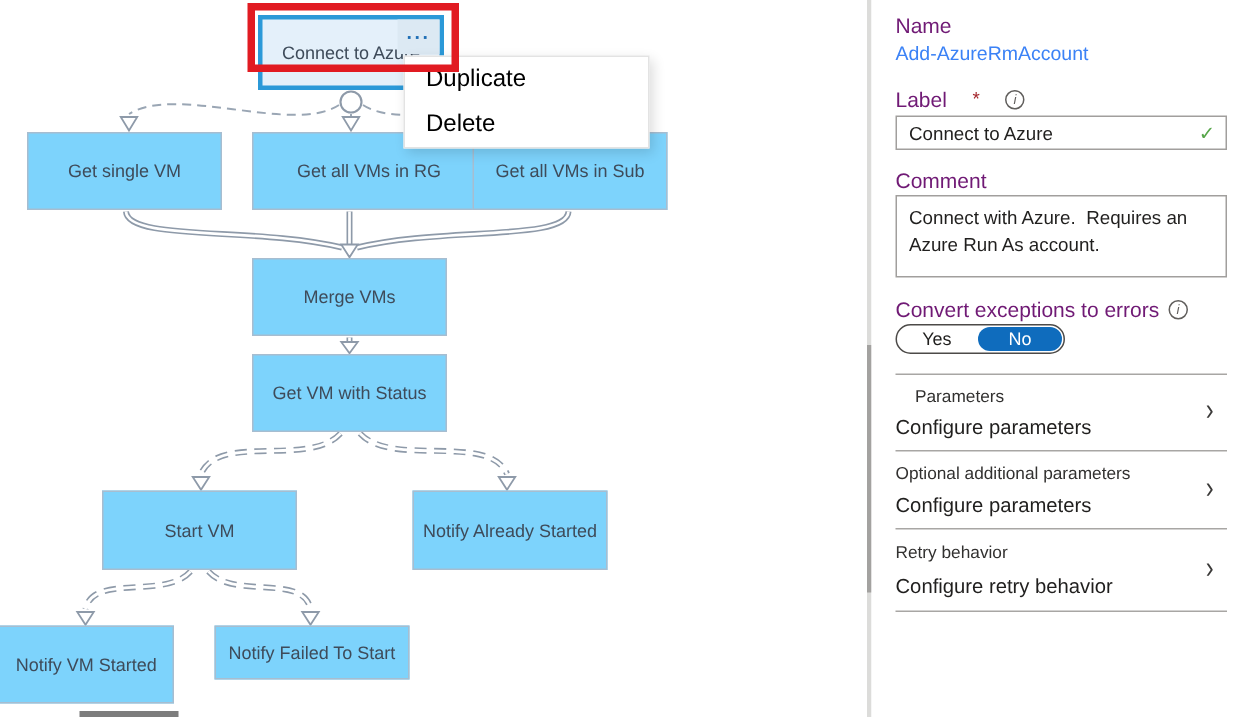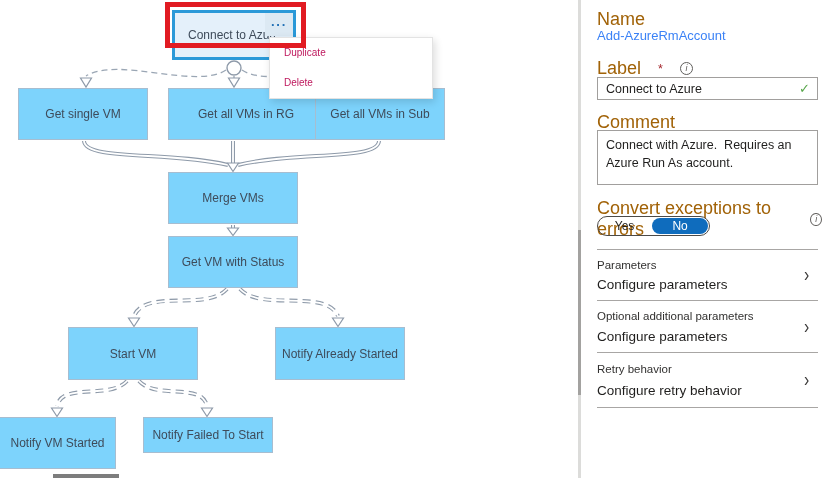--- a/index.html
+++ b/index.html
@@ -29,60 +29,60 @@
                   background:#dce9f3; color:#1f6fb5; font-size:13px; font-weight:bold;
                   letter-spacing:1px; display:flex; align-items:center; justify-content:center;
                   cursor:pointer; }
 
   #selection-highlight { position:absolute; left:165px; top:2px; width:141px; height:46px;
                          border:5px solid #e11b22; z-index:5; pointer-events:none; }
 
   #context-menu { position:absolute; left:269px; top:37px; width:164px; z-index:4;
                   background:#fff; border:1px solid #e3e3e3;
                   box-shadow:2px 3px 8px rgba(0,0,0,0.14); }
-  .menu-item { height:30px; line-height:30px; padding-left:14px; font-size:10px;
-               color:#be185d; cursor:pointer; }
+  .menu-item { height:30px; line-height:30px; padding-left:14px; font-size:16px;
+               color:#000000; cursor:pointer; }
 
   
   #v-scroll-track { position:absolute; left:578px; top:0; width:3px; height:478px; background:#dcdcda; }
   #v-scroll-thumb { position:absolute; left:578px; top:230px; width:3px; height:165px; background:#a3a2a0; }
   #h-scroll-thumb { position:absolute; left:53px; bottom:0; width:66px; height:4px; background:#7d7d7d; }
 
   
   #panel { position:absolute; left:581px; top:0; width:241px; height:478px; background:#fff; }
   .p-abs { position:absolute; left:16px; }
-  .lbl-sm   { font-size:18px; color:#a16207; }
+  .lbl-sm   { font-size:14px; color:#701a75; }
   .lbl-xs   { font-size:11.5px; color:#323130; }
   .val-md   { font-size:13px;  color:#3b82f6; }
   .action   { font-size:13.5px; color:#201f1e; }
   #name-label   { top:9px; }
   #name-value   { top:28px; }
   #label-row    { top:58px; display:flex; align-items:center; gap:17px; }
   .req-star { color:#a4262c; font-size:12.5px; }
   .info-icon { width:13px; height:13px; border:1px solid #605e5c; border-radius:50%;
                font-size:9px; line-height:11px; text-align:center; color:#605e5c;
                display:inline-block; font-style:italic; cursor:default; }
   #label-input { top:77px; width:221px; height:23px; border:1px solid #a19f9d; background:#fff;
                  display:flex; align-items:center; }
   #label-input input { border:none; outline:none; flex:1; padding-left:8px; font-size:12.5px;
                        font-family:"Liberation Sans",sans-serif; color:#201f1e; background:transparent; }
   .check { color:#57a64a; font-size:13px; padding-right:7px; }
   #comment-label { top:112px; }
   #comment-box { top:130px; width:221px; height:55px; border:1px solid #a19f9d;
                  font-size:12.5px; line-height:1.45; padding:5px 8px; color:#201f1e;
                  resize:none; font-family:"Liberation Sans",sans-serif; outline:none; }
-  #convert-row { top:198px; display:flex; align-items:center; gap:16px; }
+  #convert-row { top:198px; display:flex; align-items:center; gap:6px; }
   #toggle { top:216px; width:113px; height:20px; border:1.5px solid #4c4a48; border-radius:11px;
             display:flex; overflow:hidden; cursor:pointer; }
   .toggle-opt { flex:1; font-size:12px; display:flex; align-items:center; justify-content:center; }
   .toggle-opt.on { background:#0f6cbd; color:#fff; border-radius:10px; margin:1px; flex:1.05; }
   .hr { position:absolute; left:16px; width:221px; height:1px; background:#a8a6a4; }
   #hr1 { top:249px; } #hr2 { top:300px; } #hr3 { top:352px; } #hr4 { top:407px; }
   .section-row { cursor:pointer; }
-  #sec1-title { top:259px; } #sec1-action { top:277px; }
+  #sec1-title { top:259px;margin-left:13px; } #sec1-action { top:277px; }
   #sec2-title { top:310px; } #sec2-action { top:329px; }
   #sec3-title { top:363px; } #sec3-action { top:383px; }
   .chev { position:absolute; left:222px; font-size:21px; font-weight:300; color:#3b3a39;
           transform:scaleX(0.75); }
   #chev1 { top:262px; } #chev2 { top:314px; } #chev3 { top:367px; }
 </style>
 </head>
 <body>
 
 <div id="stage">

